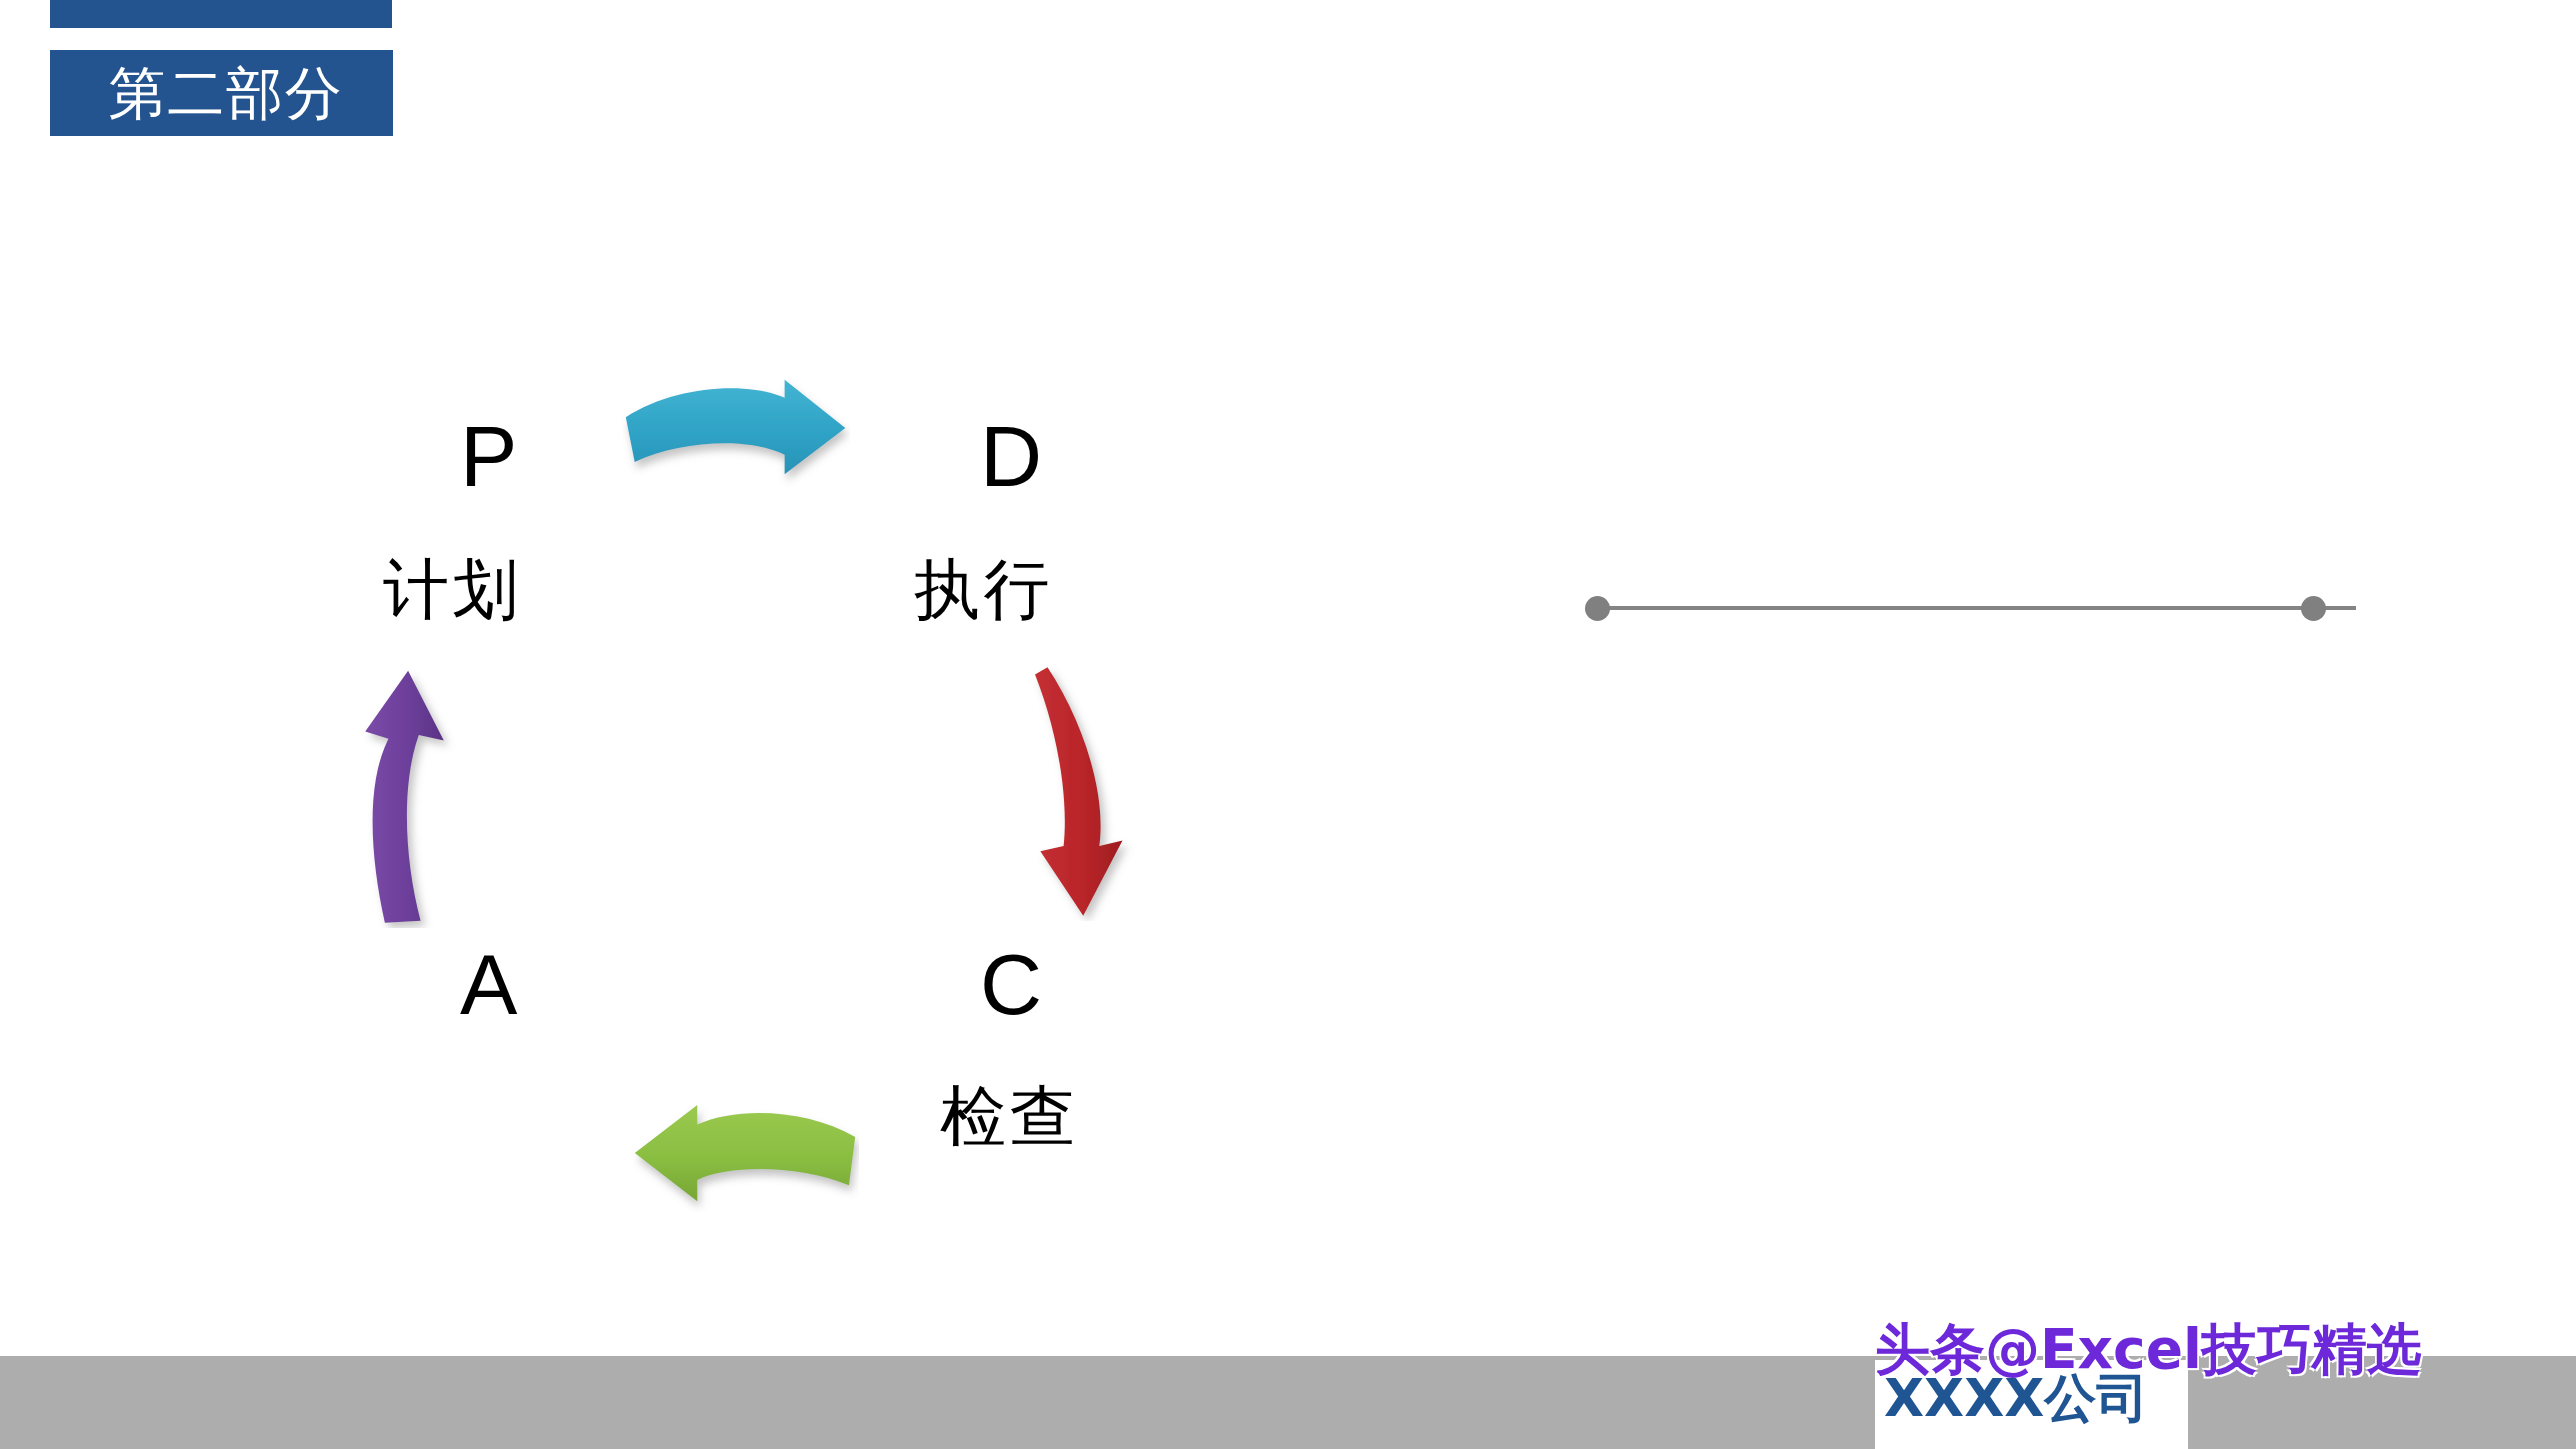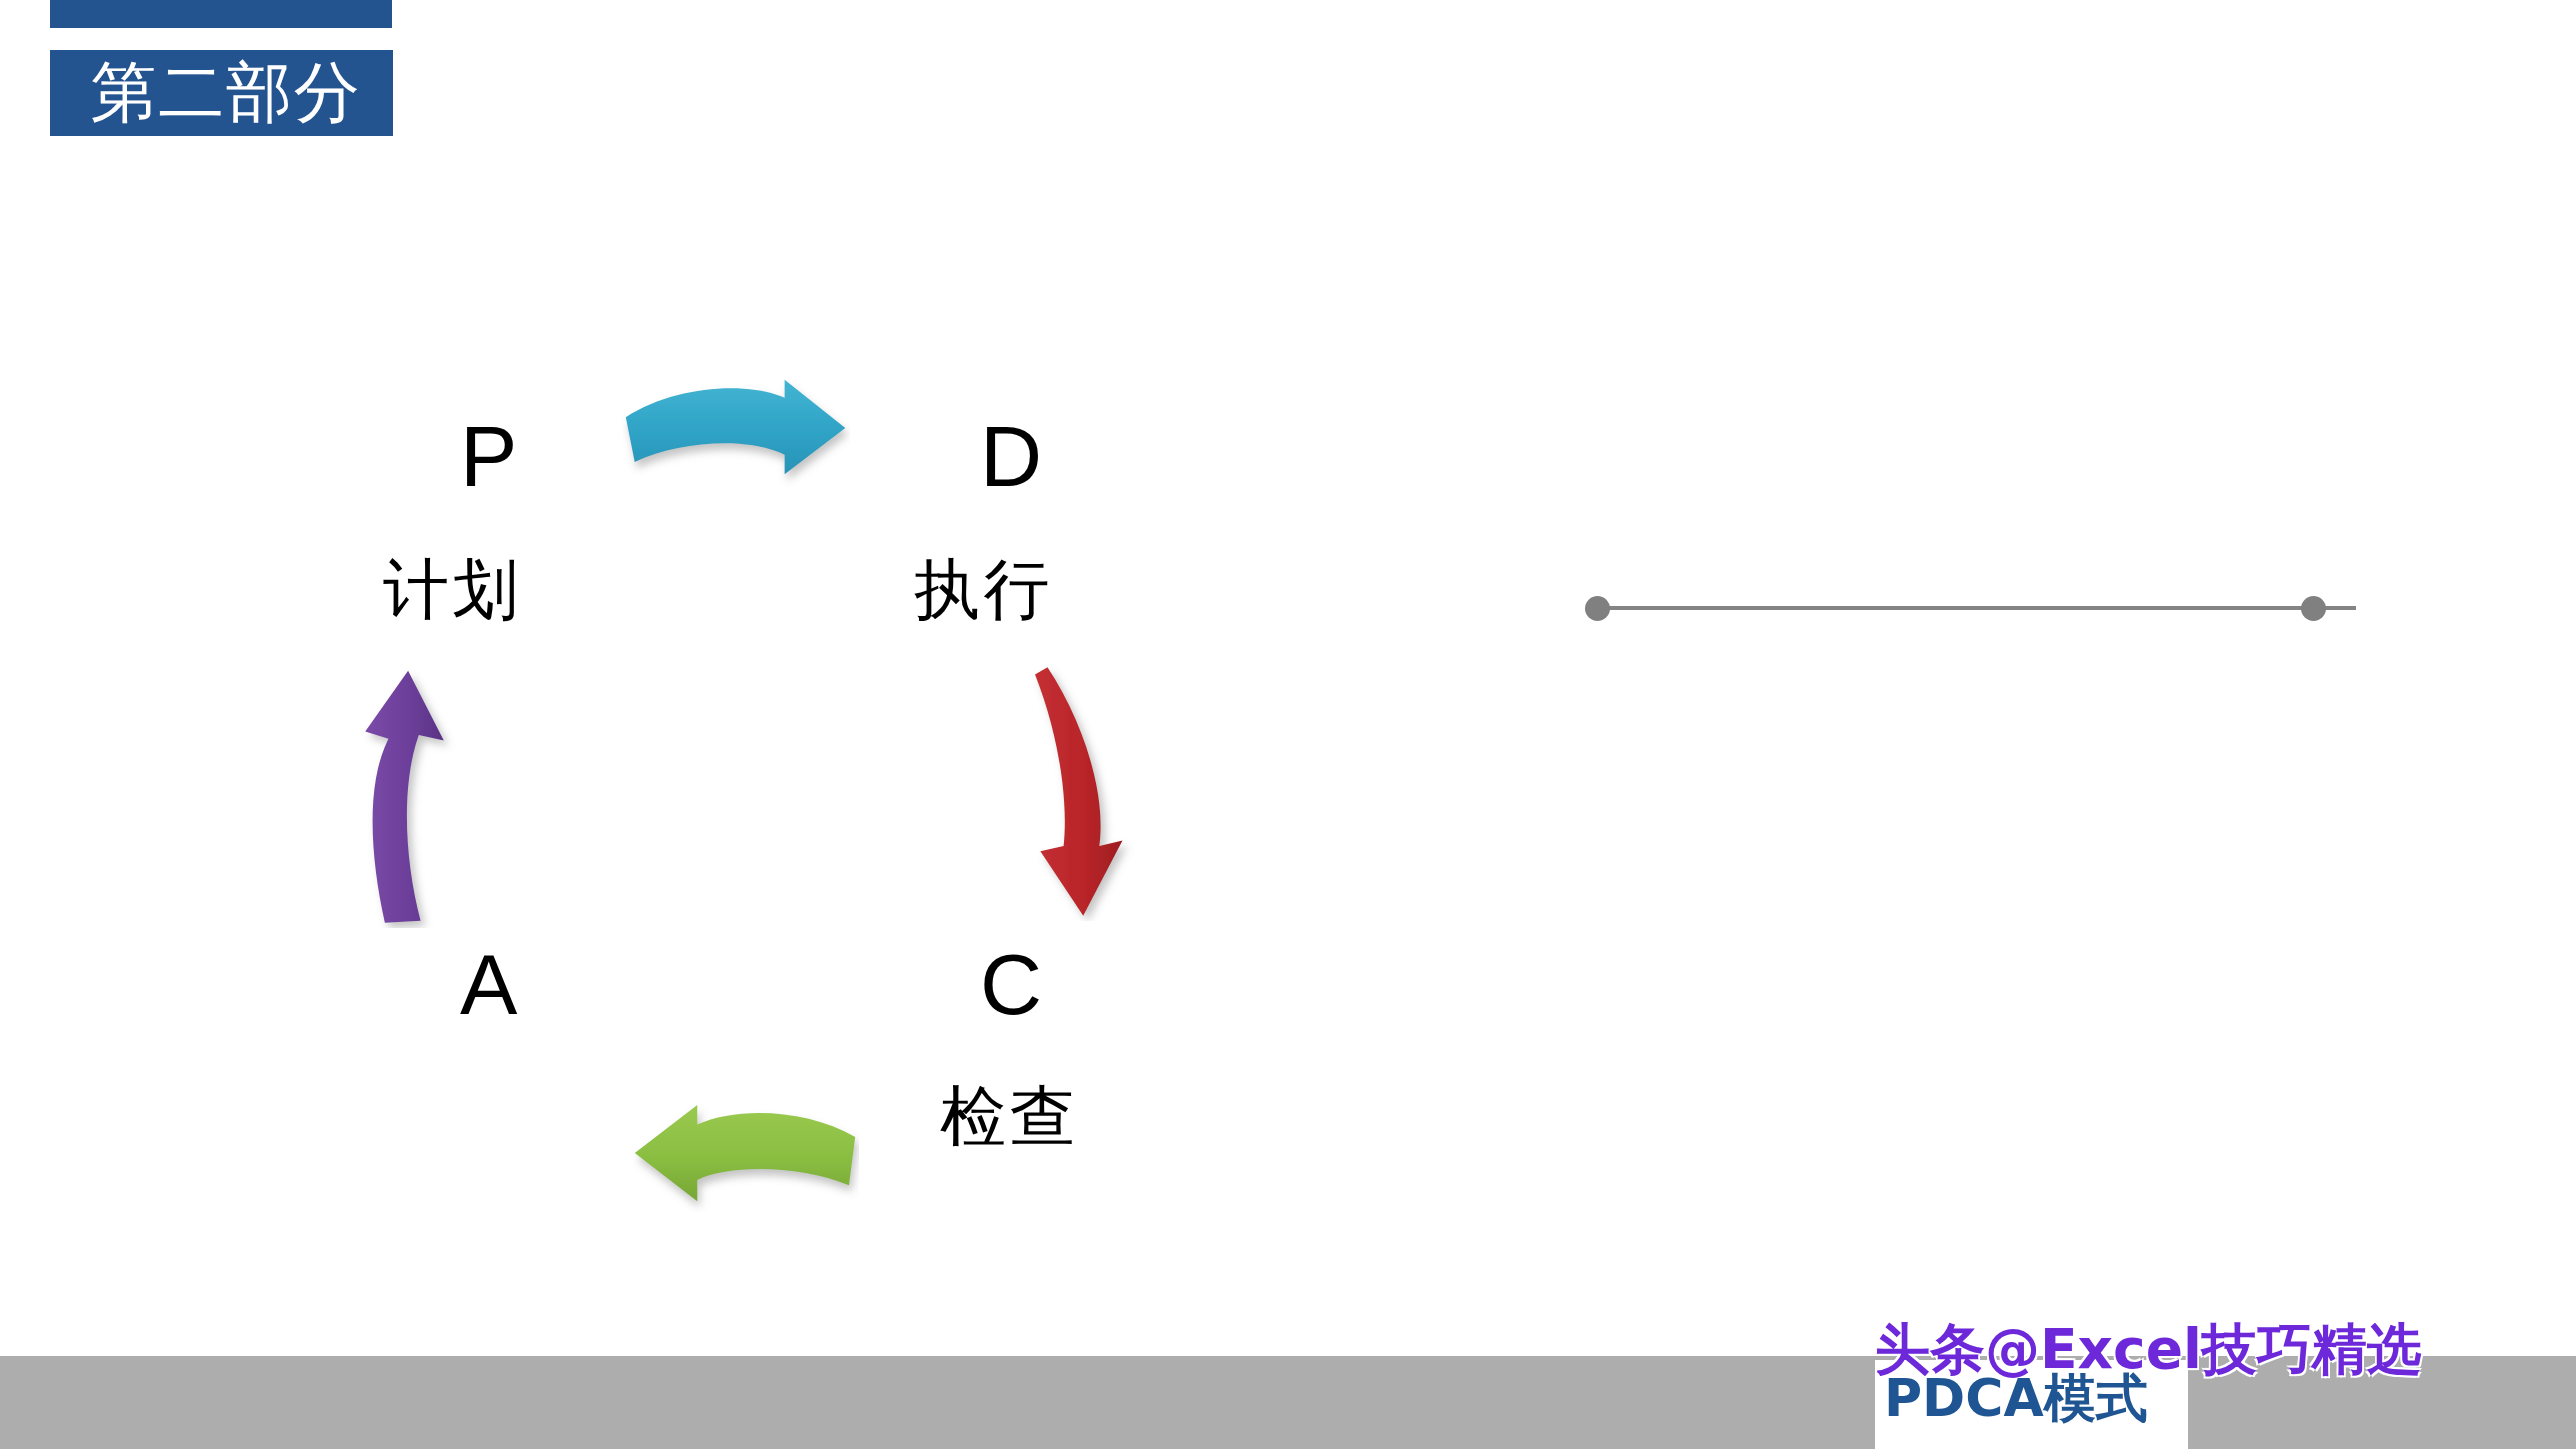--- a/index.html
+++ b/index.html
@@ -30,21 +30,21 @@
     top: 50px;
     width: 343px;
     height: 86px;
     background: #23548F;
     display: flex;
     align-items: center;
     justify-content: center;
   }
   #section-badge .badge-label {
     color: #ffffff;
-    font-size: 66px;
+    font-size: 57px;
     line-height: 1;
     letter-spacing: 1.8px;
     font-family: "DejaVu Sans", "Liberation Sans", sans-serif;
     white-space: nowrap;
     margin-left: 9px;
   }
 
   
   #pdca-diagram {
     position: absolute;
@@ -259,14 +259,14 @@
 
 <div id="pdca-title-block">
   <div id="pdca-rule"></div>
   <div class="rule-dot" id="rule-dot-left"></div>
   <div class="rule-dot" id="rule-dot-right"></div>
 </div>
 
 <div id="footer-bar"></div>
 <div id="company-plate"></div>
 <div id="watermark">头条@Excel技巧精选</div>
-<div id="company-name">PDCA模式</div>
+<div id="company-name">XXXX公司</div>
 
 
 </body></html>

